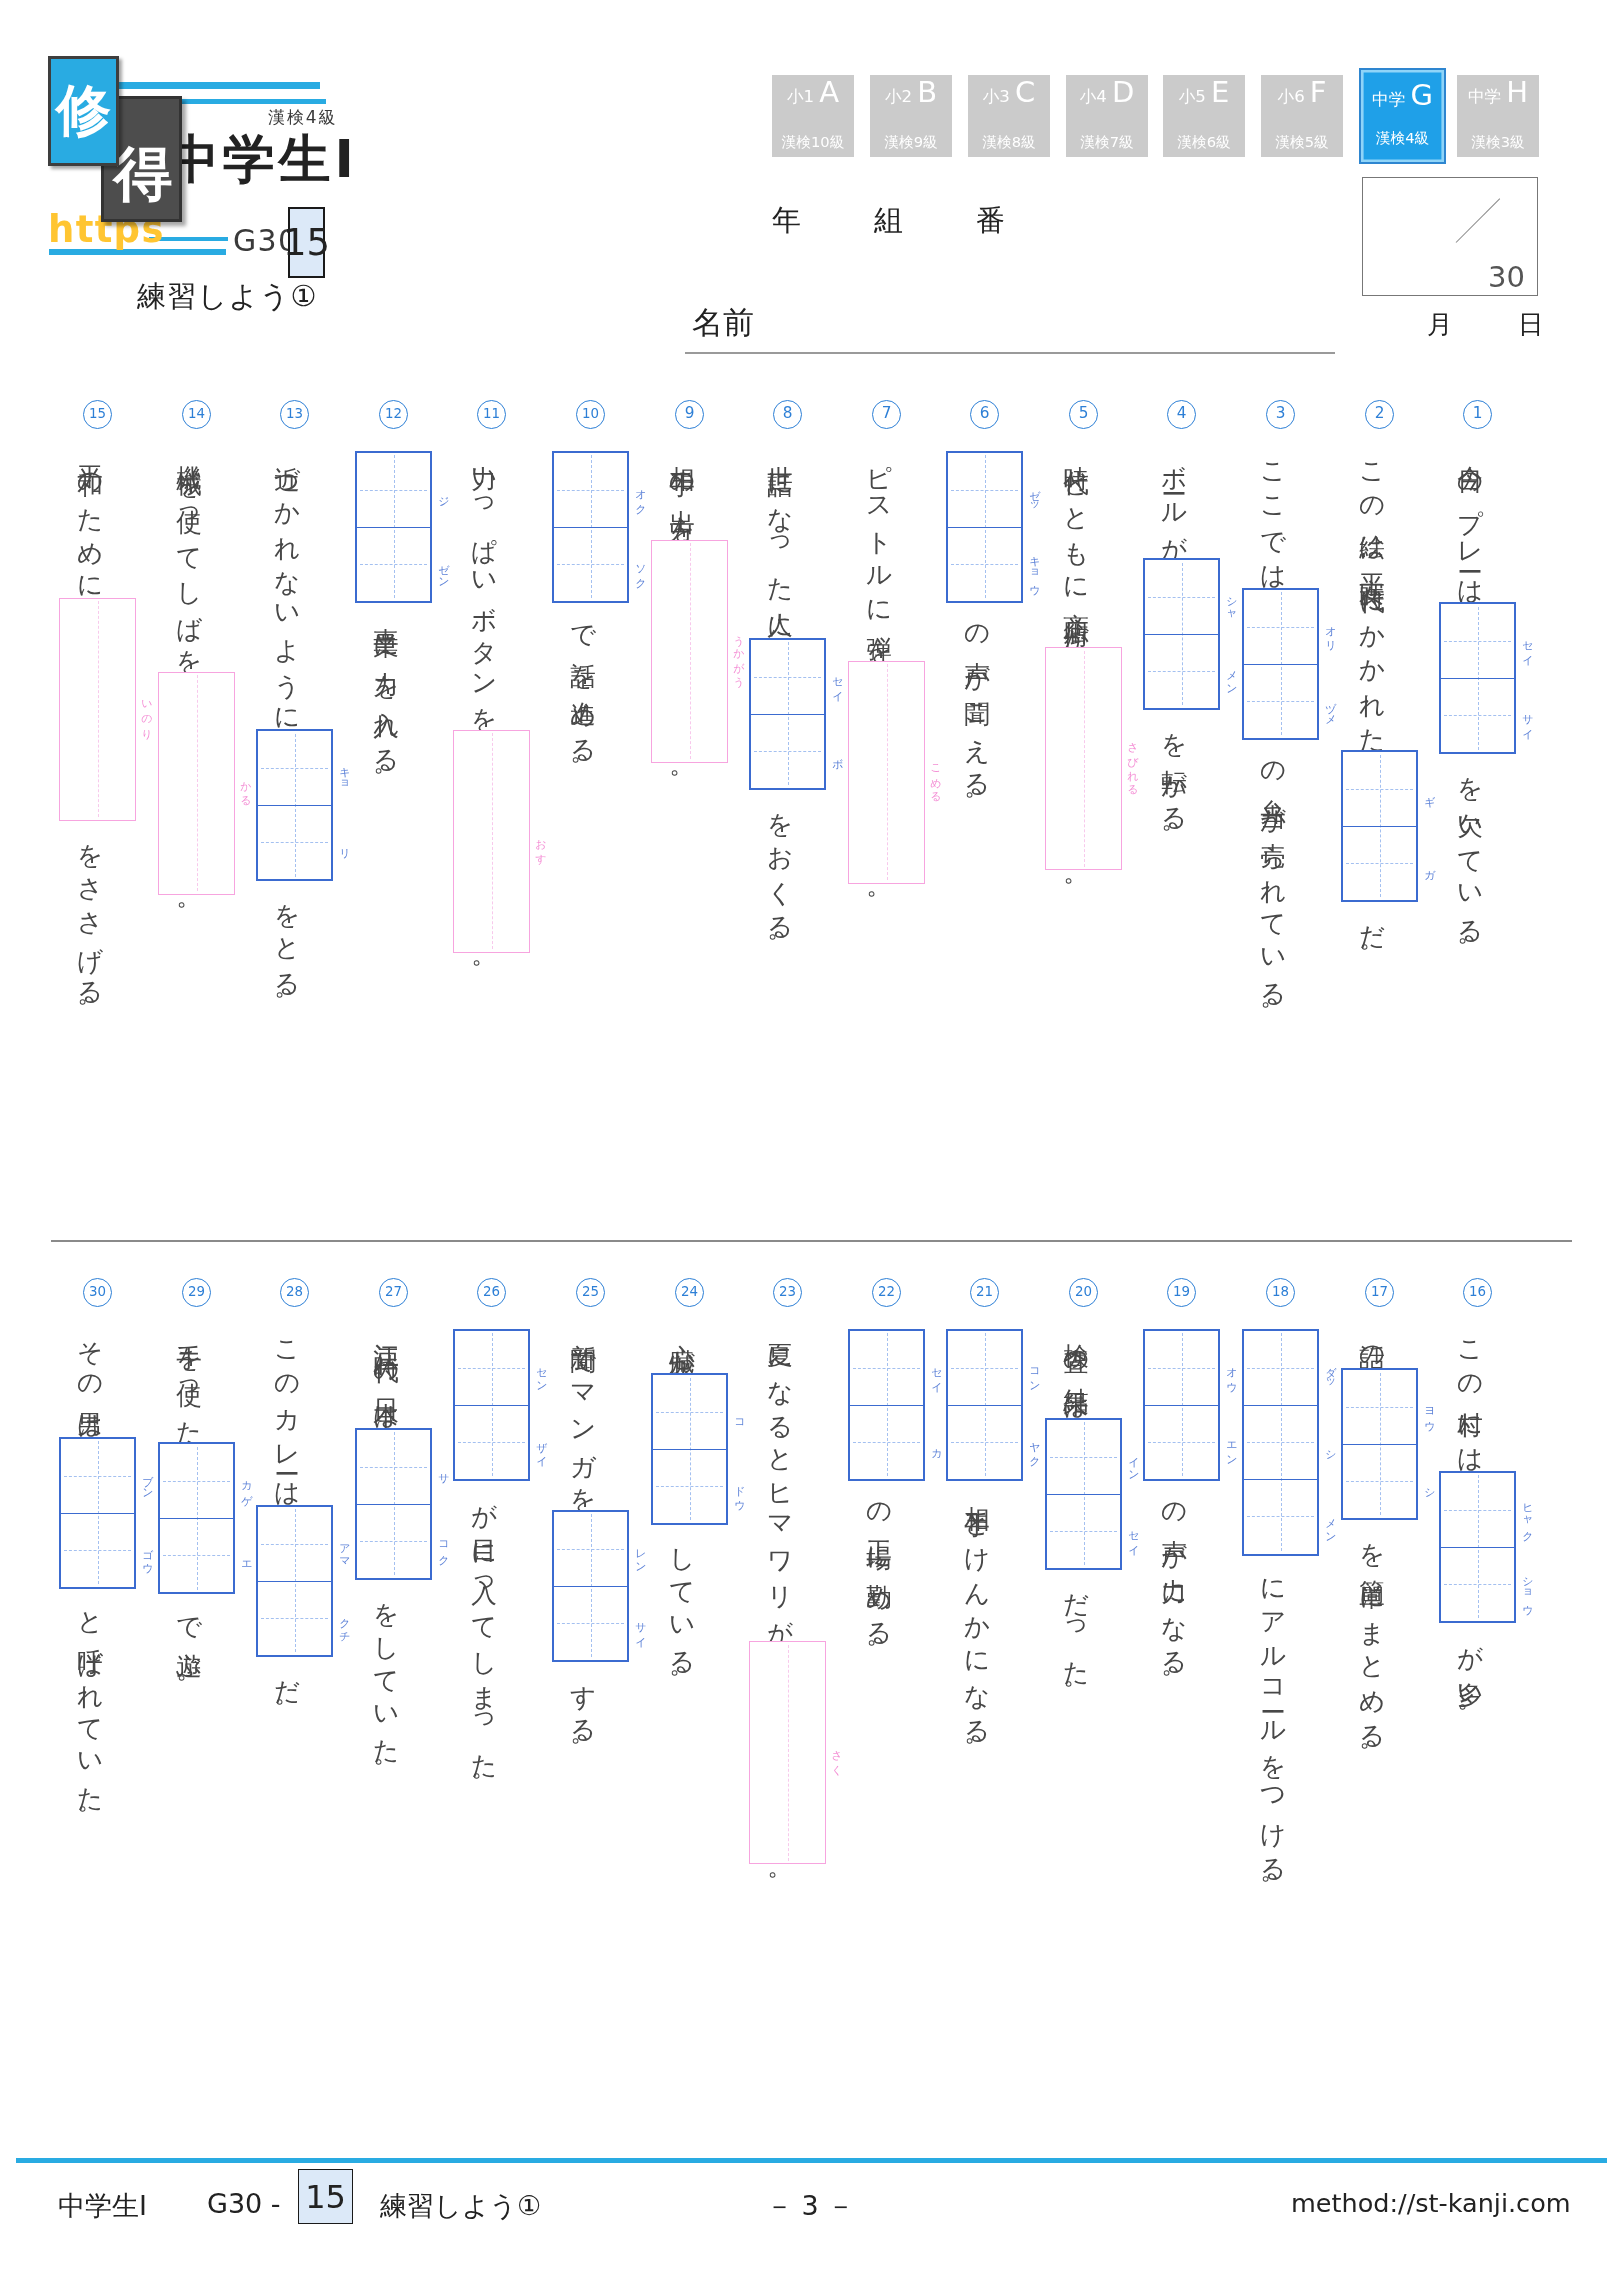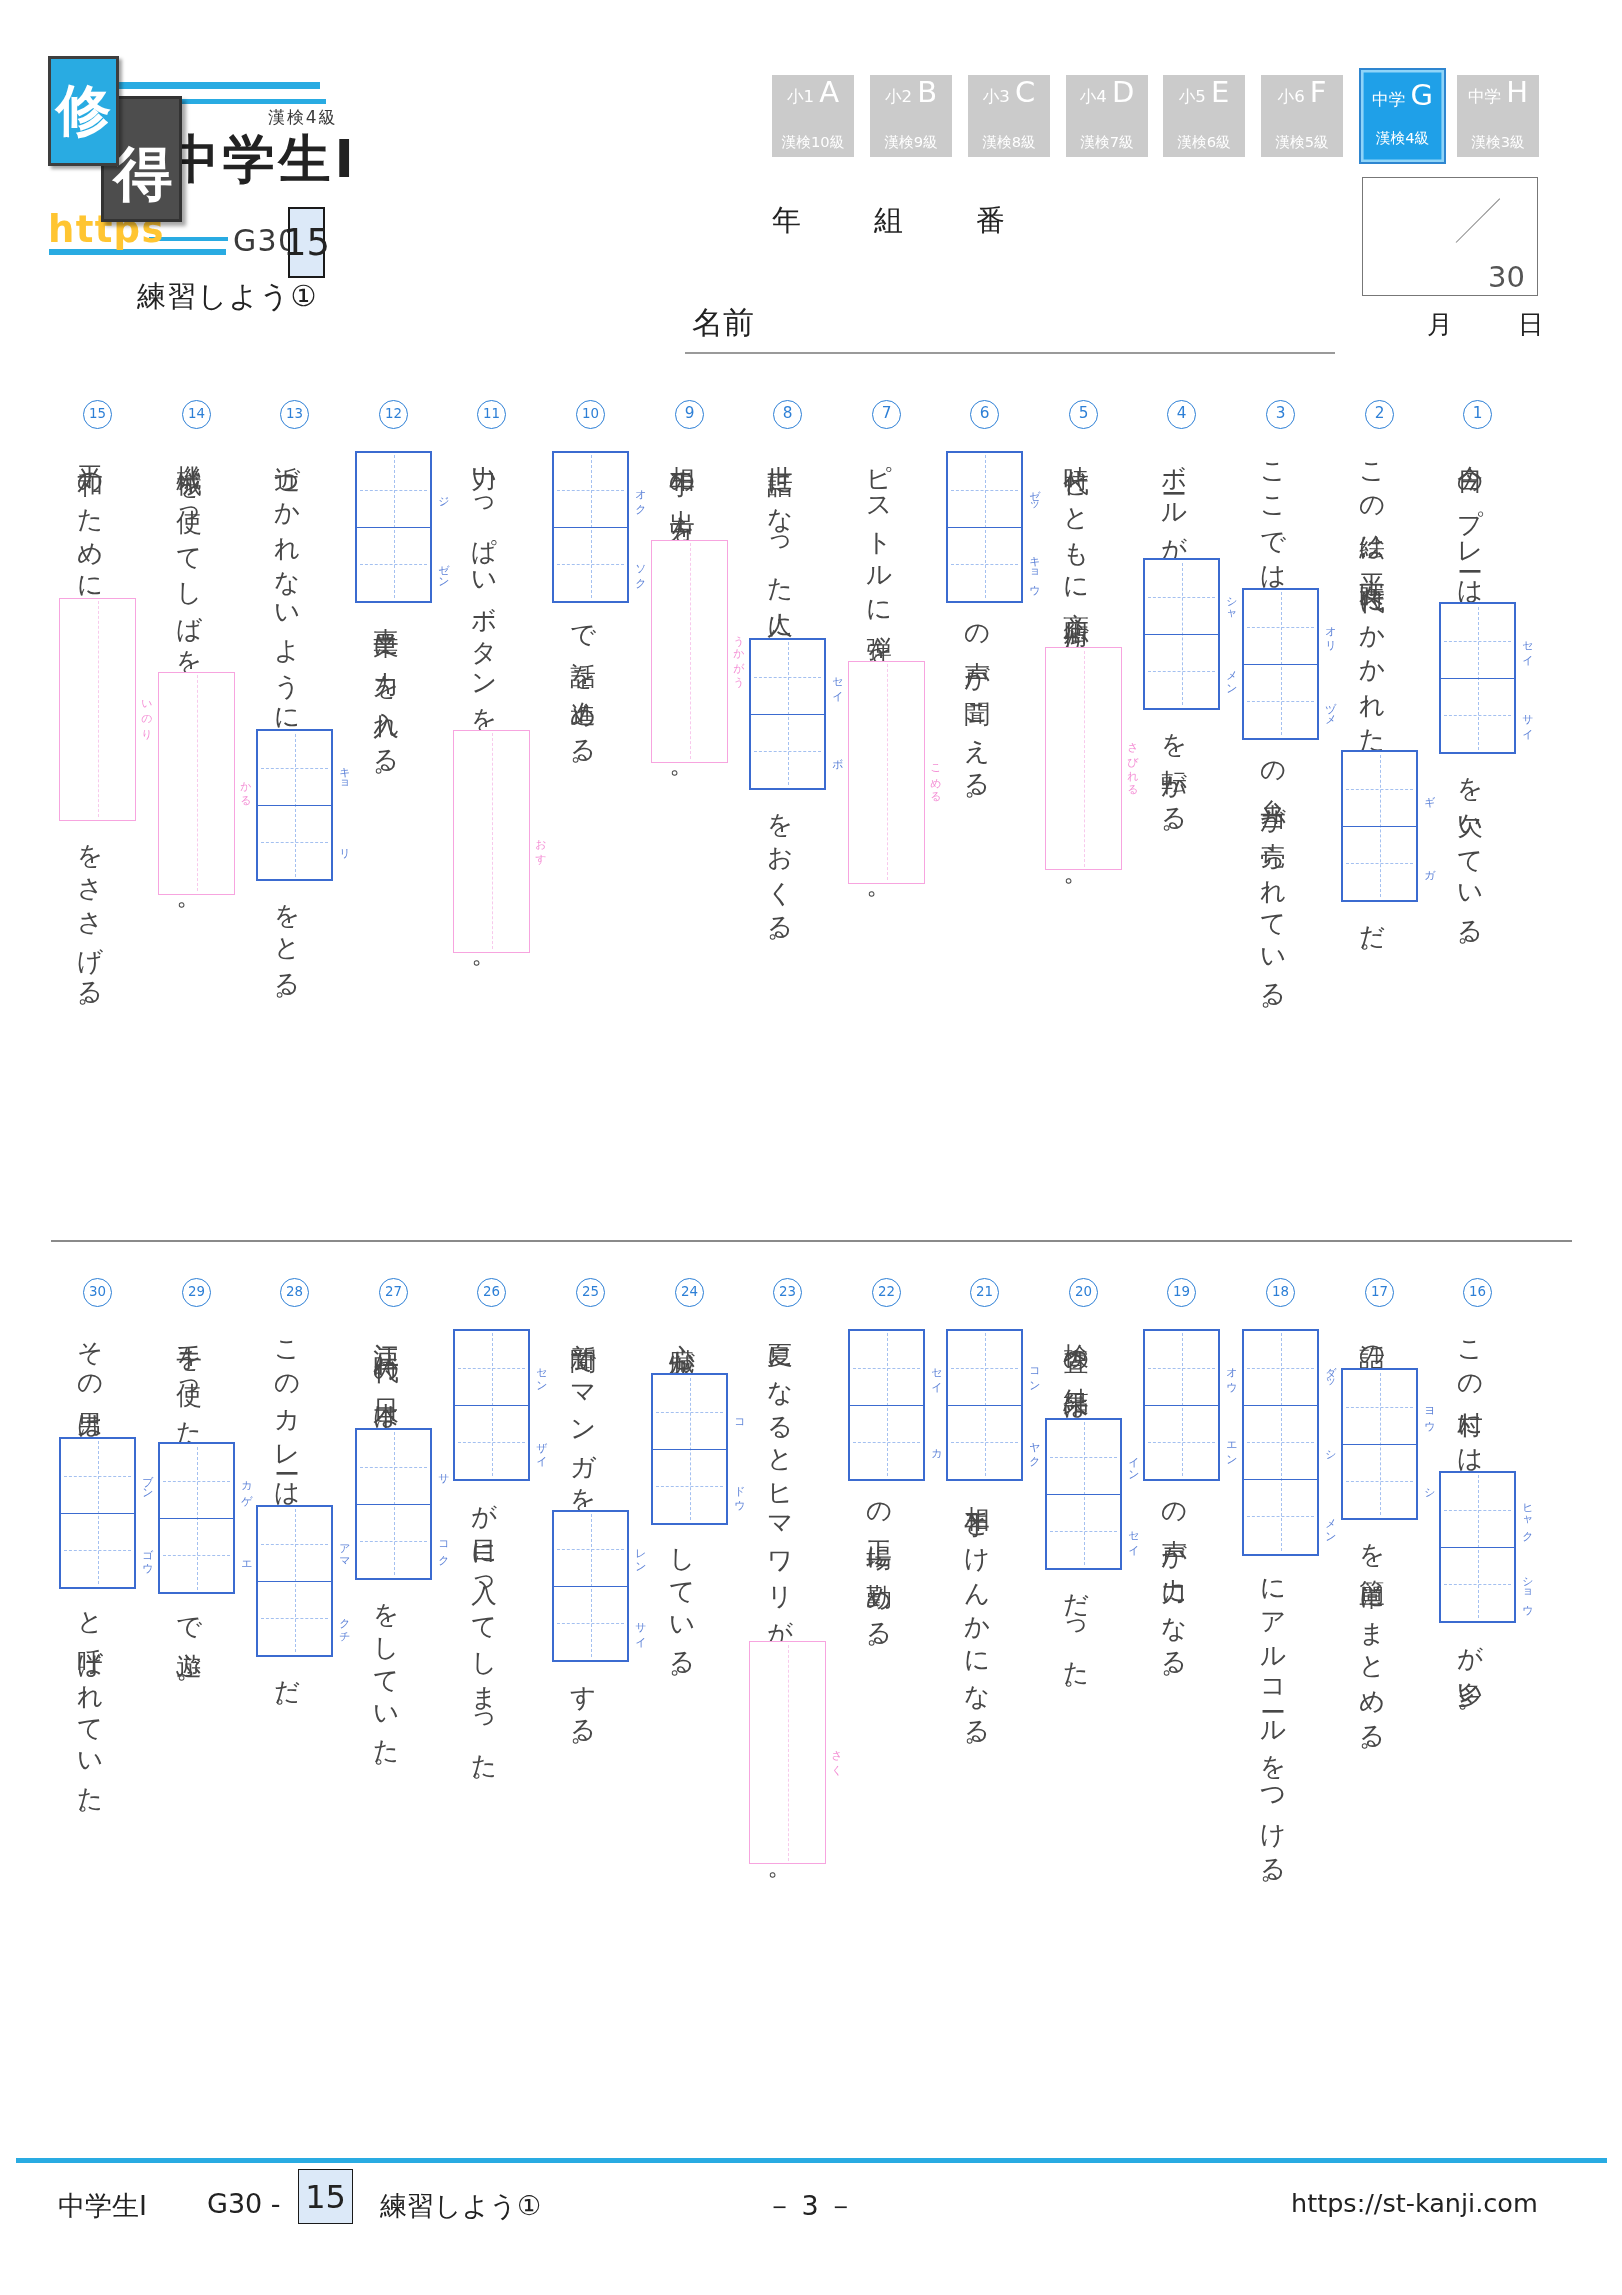--- a/index.html
+++ b/index.html
@@ -203,16 +203,16 @@
       <div class="qcol" style="left: 57px; top: 1278px; height: 867px;"><span class="qnum d2">30</span><span>その男は</span><span class="abox blue" style="height: 152px;"><span class="vline"></span><span class="hdiv" style="top:50%"></span><span class="hguide" style="top:25%"></span><span class="hguide" style="top:75%"></span><span class="furi" style="top:29%">ブン</span><span class="furi" style="top:79%">ゴウ</span></span><span>と呼ばれていた。</span></div>
     </div>
   <div class="abs divider"></div>
 
   <div class="abs f-line"></div>
   <div class="abs f-text" style="left:58px; top:2188px;">中学生Ⅰ</div>
   <div class="abs f-text" style="left:207px; top:2188px;">G30 -</div>
   <div class="abs f-numbox">15</div>
   <div class="abs f-text" style="left:380px; top:2188px;">練習しよう①</div>
   <div class="abs f-text" style="left:766px; top:2188px;">－ 3 －</div>
-  <div class="abs f-text" style="left:1291px; top:2188px; font-size:25.5px;">https://st-kanji.com</div>
+  <div class="abs f-text" style="left:1291px; top:2188px; font-size:25.5px;">method://st-kanji.com</div>
 
 </div>
 
 
 </body></html>

